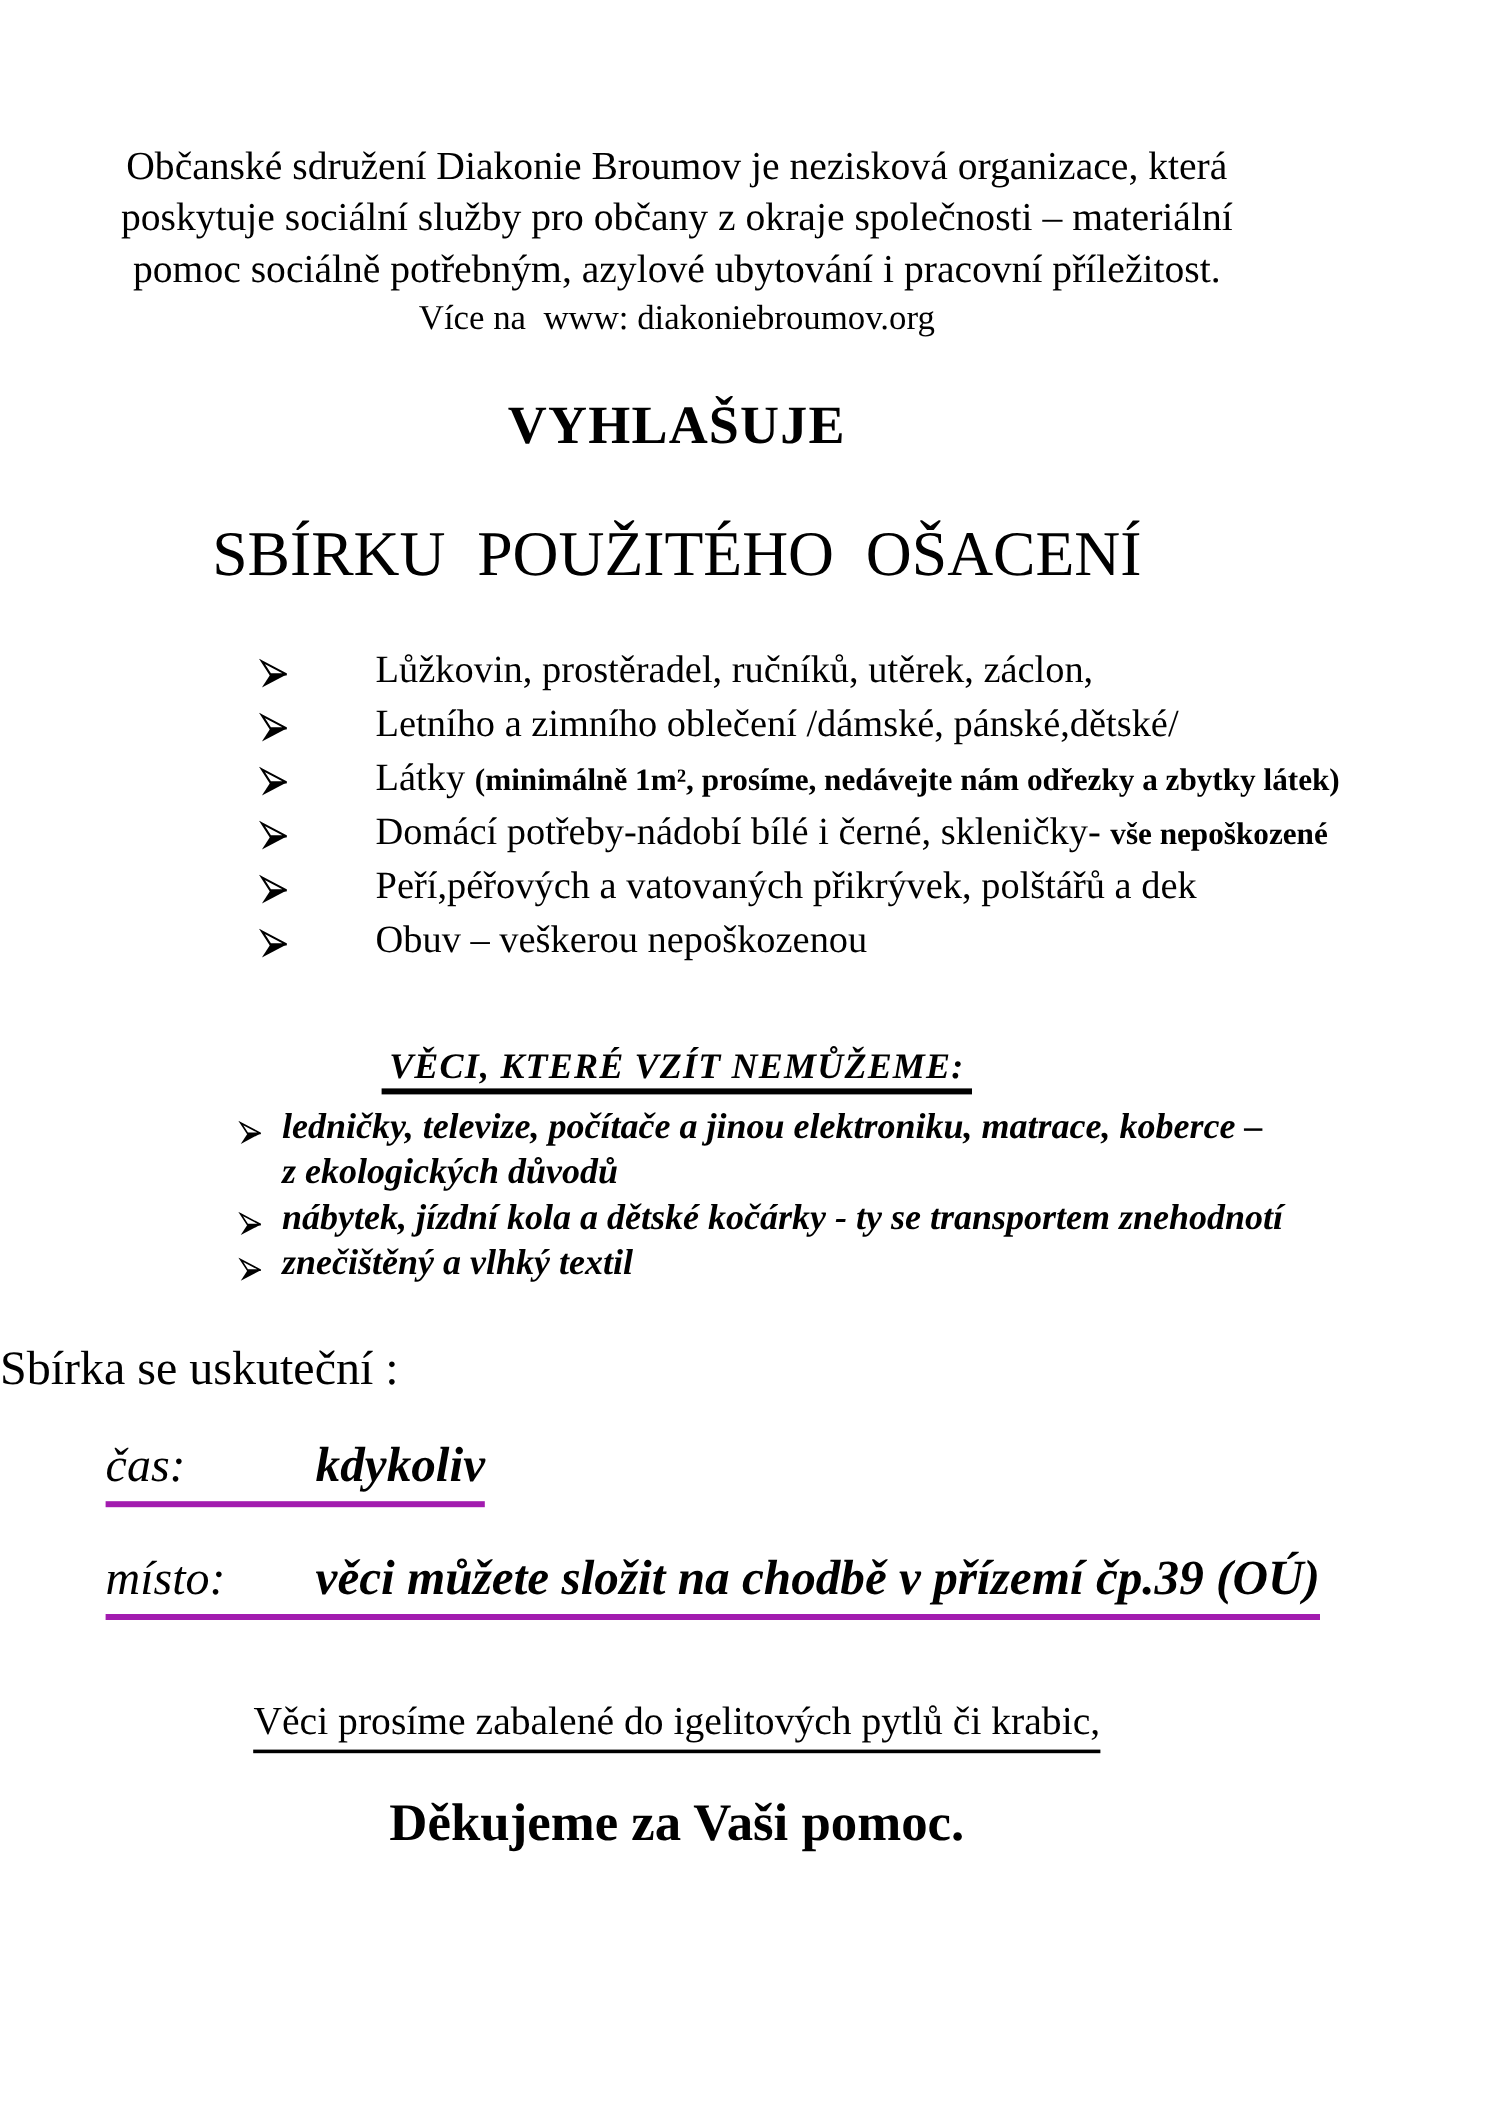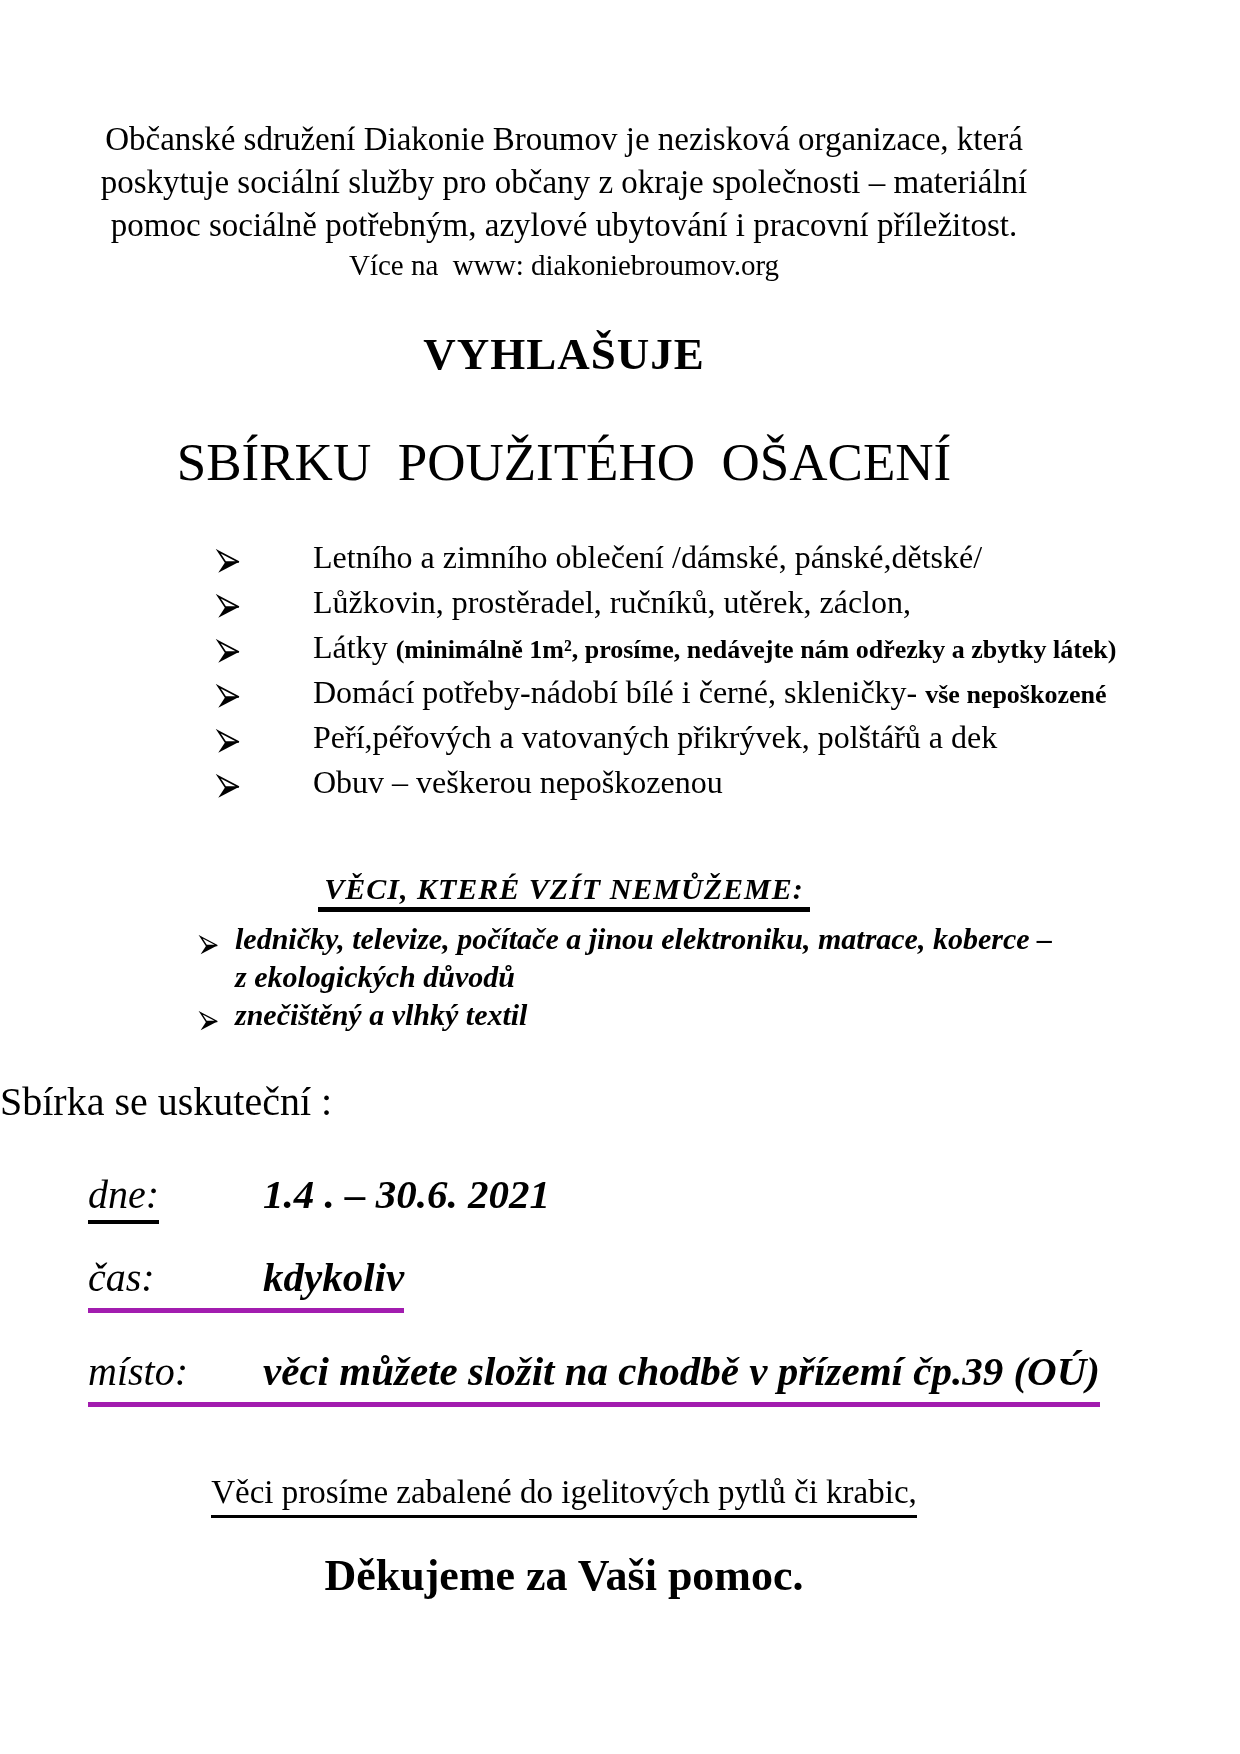--- a/index.html
+++ b/index.html
@@ -63,28 +63,28 @@
 
   <h2 class="announce">VYHLAŠUJE</h2>
   <h1 class="title">SBÍRKU  POUŽITÉHO  OŠACENÍ</h1>
 
   <ul class="accept-list">
     <li>
       <span class="bullet"><svg width="26" height="26" viewBox="0 0 24 24">
             <polygon points="3,2 22,12 9.5,12" fill="#fff" stroke="#000" stroke-width="1.6"></polygon>
             <polygon points="9.5,12 22,12 3,22" fill="#000"></polygon>
           </svg></span>
-      <span class="item-main">Letního a zimního oblečení /dámské, pánské,dětské/</span><span class="item-note"></span>
+      <span class="item-main">Lůžkovin, prostěradel, ručníků, utěrek, záclon,</span><span class="item-note"></span>
     </li>
     <li>
       <span class="bullet"><svg width="26" height="26" viewBox="0 0 24 24">
             <polygon points="3,2 22,12 9.5,12" fill="#fff" stroke="#000" stroke-width="1.6"></polygon>
             <polygon points="9.5,12 22,12 3,22" fill="#000"></polygon>
           </svg></span>
-      <span class="item-main">Lůžkovin, prostěradel, ručníků, utěrek, záclon,</span><span class="item-note"></span>
+      <span class="item-main">Letního a zimního oblečení /dámské, pánské,dětské/</span><span class="item-note"></span>
     </li>
     <li>
       <span class="bullet"><svg width="26" height="26" viewBox="0 0 24 24">
             <polygon points="3,2 22,12 9.5,12" fill="#fff" stroke="#000" stroke-width="1.6"></polygon>
             <polygon points="9.5,12 22,12 3,22" fill="#000"></polygon>
           </svg></span>
       <span class="item-main">Látky</span><span class="item-note">(minimálně 1m², prosíme, nedávejte nám odřezky a zbytky látek)</span>
     </li>
     <li>
       <span class="bullet"><svg width="26" height="26" viewBox="0 0 24 24">
@@ -120,31 +120,36 @@
               <polygon points="9.5,12 22,12 3,22" fill="#000"></polygon>
             </svg></span>
         <span class="reject-line">ledničky, televize, počítače a jinou elektroniku, matrace, koberce –</span>
         <span class="reject-line">z ekologických důvodů</span>
       </li>
       <li>
         <span class="bullet"><svg width="21" height="21" viewBox="0 0 24 24">
               <polygon points="3,2 22,12 9.5,12" fill="#fff" stroke="#000" stroke-width="1.6"></polygon>
               <polygon points="9.5,12 22,12 3,22" fill="#000"></polygon>
             </svg></span>
+        <span class="reject-line">nábytek, jízdní kola a dětské kočárky - ty se transportem znehodnotí</span>
+
+      </li>
+      <li>
+        <span class="bullet"><svg width="21" height="21" viewBox="0 0 24 24">
+              <polygon points="3,2 22,12 9.5,12" fill="#fff" stroke="#000" stroke-width="1.6"></polygon>
+              <polygon points="9.5,12 22,12 3,22" fill="#000"></polygon>
+            </svg></span>
         <span class="reject-line">znečištěný a vlhký textil</span>
 
       </li>
     </ul>
   </div>
 
   <h2 class="schedule-heading">Sbírka se uskuteční :</h2>
 
-  <div class="srow first">
-    <span class="srow-label-wrap"><span class="srow-label u-label">dne:</span></span><span class="srow-value">1.4 . – 30.6. 2021</span>
-  </div>
 
   <div class="srow">
     <span class="ul-group"><span class="srow-label-wrap"><span class="srow-label">čas:</span></span><span class="srow-value">kdykoliv</span></span>
   </div>
 
   <div class="srow">
     <span class="ul-group"><span class="srow-label-wrap"><span class="srow-label">místo:</span></span><span class="srow-value">věci můžete složit na chodbě v přízemí čp.39 (OÚ)</span></span>
   </div>
 
   <div class="packing">

